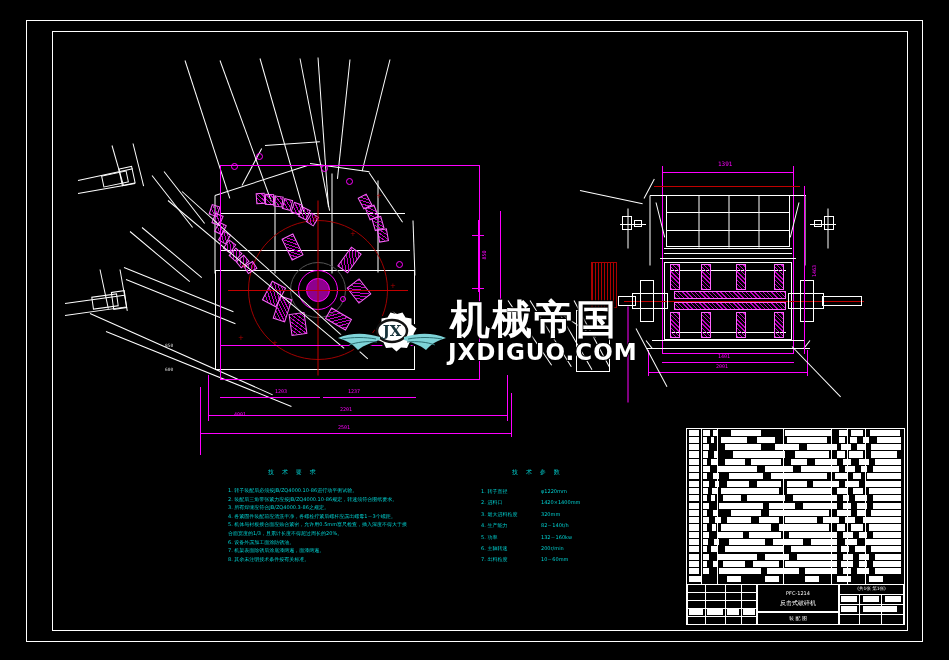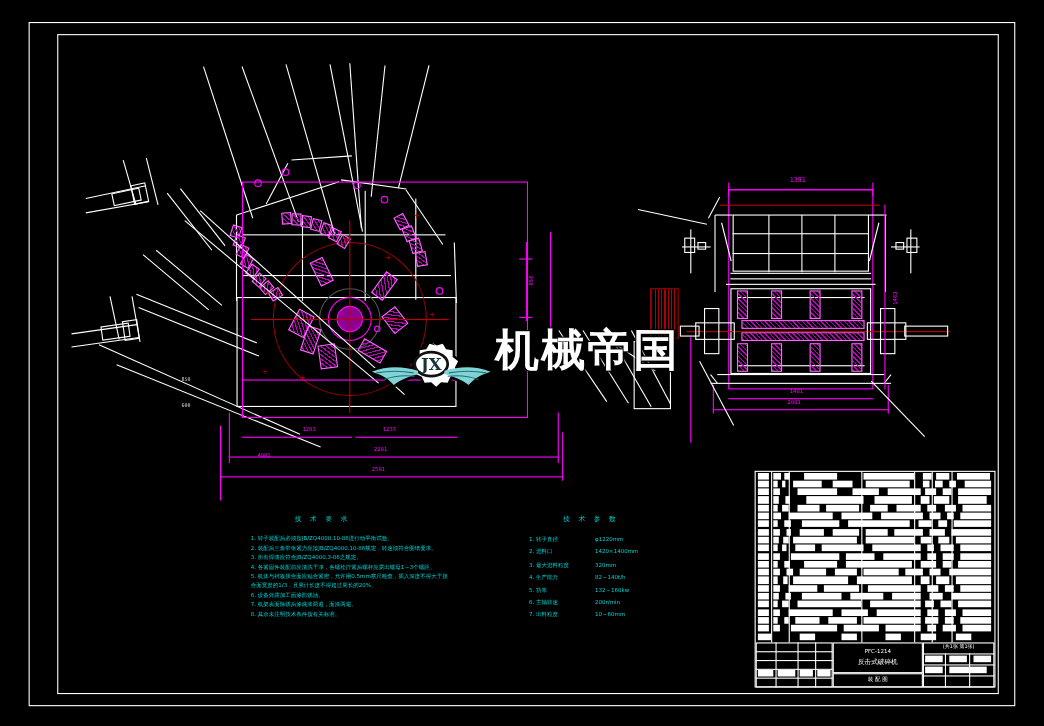--- a/index.html
+++ b/index.html
@@ -320,20 +320,21 @@
       </g>
       <g stroke="#2b6e72" stroke-width="2" fill="none">
         <path d="M88 78 C66 74 42 74 20 78"></path>
         <path d="M90 84 C70 82 50 84 34 90"></path>
         <path d="M152 78 C174 74 198 74 220 78"></path>
         <path d="M150 84 C170 82 190 84 206 90"></path>
       </g>
       <text x="120" y="72" text-anchor="middle" font-size="30" font-weight="bold" fill="#16323a" font-family="DejaVu Serif, serif">JX</text>
     </svg>
     <div id="wm-cn">机械帝国</div>
+    <div id="wm-en">JXDIGUO.COM</div>
   </div>
 
   <div class="blk-title" style="left:268px;top:468px;">技 术 要 求</div>
   <div id="notes-body">
     <div class="note-line">1. 转子装配后必须按JB/ZQ4000.10-86进行动平衡试验。</div>
     <div class="note-line">2. 装配后三角带张紧力应按JB/ZQ4000.10-86规定，转速须符合图纸要求。</div>
     <div class="note-line">3. 所有焊缝应符合JB/ZQ4000.3-86之规定。</div>
     <div class="note-line">4. 各紧固件装配前应清洗干净，各螺栓拧紧后螺杆应露出螺母1～3个螺距。</div>
     <div class="note-line" style="white-space:normal;width:180px;">5. 机体与衬板接合面应贴合紧密，允许用0.5mm塞尺检查，插入深度不得大于接合面宽度的1/3，且累计长度不得超过周长的20%。</div>
     <div class="note-line">6. 设备外露加工面涂防锈油。</div>

